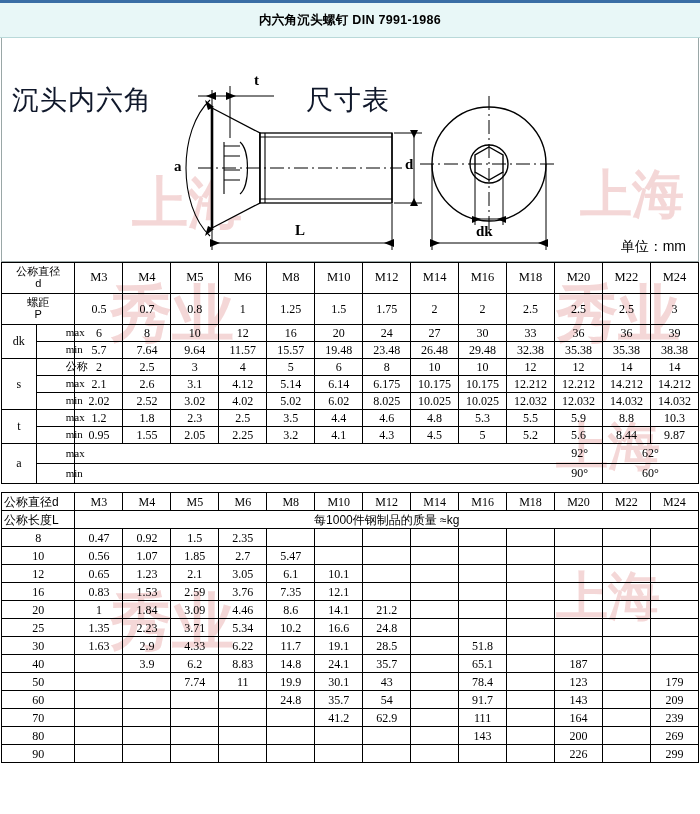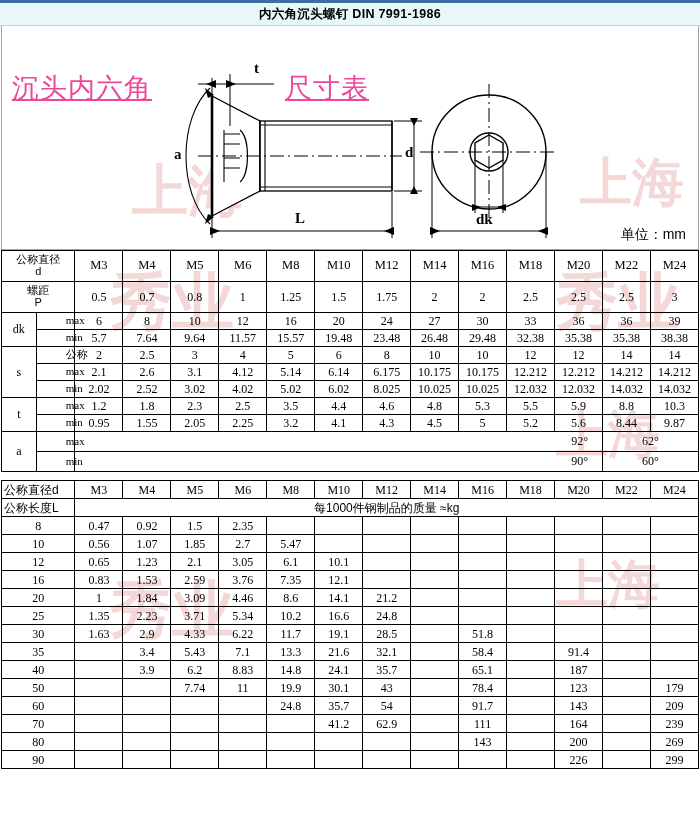--- a/index.html
+++ b/index.html
@@ -10,21 +10,21 @@
   body {
     width: 700px;
     height: 814px;
     font-family: "Liberation Serif", "DejaVu Serif", serif;
     overflow: hidden;
     position: relative;
   }
 
   
   #title-bar {
-    height: 26px;
+    height: 38px;
     background: #e8f7f7;
     border-top: 3px solid #3a6ea5;
     border-bottom: 1px solid #b9d9d9;
     display: flex;
     align-items: center;
     justify-content: center;
     box-sizing: border-box;
   }
   #title-bar .title-text {
     font-family: "Liberation Sans", "DejaVu Sans", sans-serif;
@@ -42,27 +42,26 @@
     border-top: none;
     margin: 0 1px;
     box-sizing: border-box;
     background: #fff;
     overflow: hidden;
   }
   #diagram .cn-big {
     position: absolute;
     font-family: "Liberation Serif", "DejaVu Serif", serif;
     font-size: 27px;
-    color: #ec4899;
+    color: #0f172a;
     letter-spacing: 1px;
     white-space: nowrap;
-    text-decoration: underline;
   }
   #lbl-chentou { left: 10px; top: 44px; }
-  #lbl-chicun  { left: 283px; top: 44px; }
+  #lbl-chicun  { left: 304px; top: 44px; }
 
   .unit-note {
     position: absolute;
     right: 12px;
     top: 200px;
     font-family: "Liberation Sans", "DejaVu Sans", sans-serif;
     font-size: 14px;
     color: #000;
     white-space: nowrap;
   }
@@ -607,36 +606,20 @@
           <td>19.1</td>
           <td>28.5</td>
           <td></td>
           <td>51.8</td>
           <td></td>
           <td></td>
           <td></td>
           <td></td>
         </tr>
         <tr>
-          <td>35</td>
-          <td></td>
-          <td>3.4</td>
-          <td>5.43</td>
-          <td>7.1</td>
-          <td>13.3</td>
-          <td>21.6</td>
-          <td>32.1</td>
-          <td></td>
-          <td>58.4</td>
-          <td></td>
-          <td>91.4</td>
-          <td></td>
-          <td></td>
-        </tr>
-        <tr>
           <td>40</td>
           <td></td>
           <td>3.9</td>
           <td>6.2</td>
           <td>8.83</td>
           <td>14.8</td>
           <td>24.1</td>
           <td>35.7</td>
           <td></td>
           <td>65.1</td>

